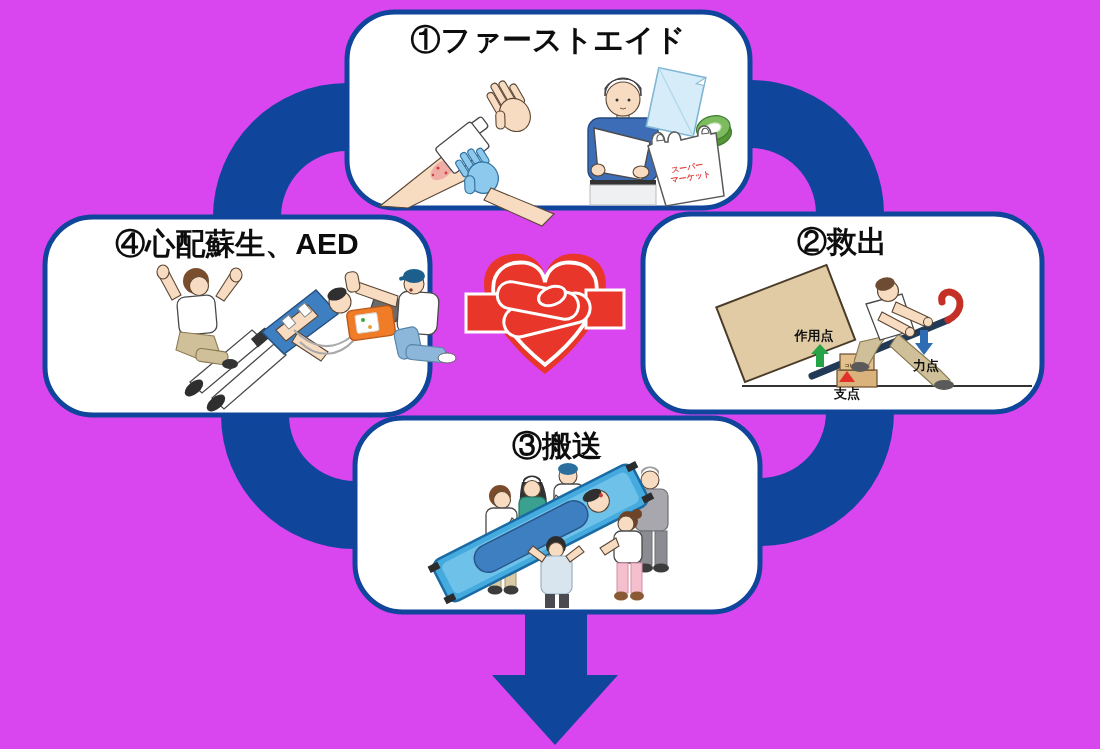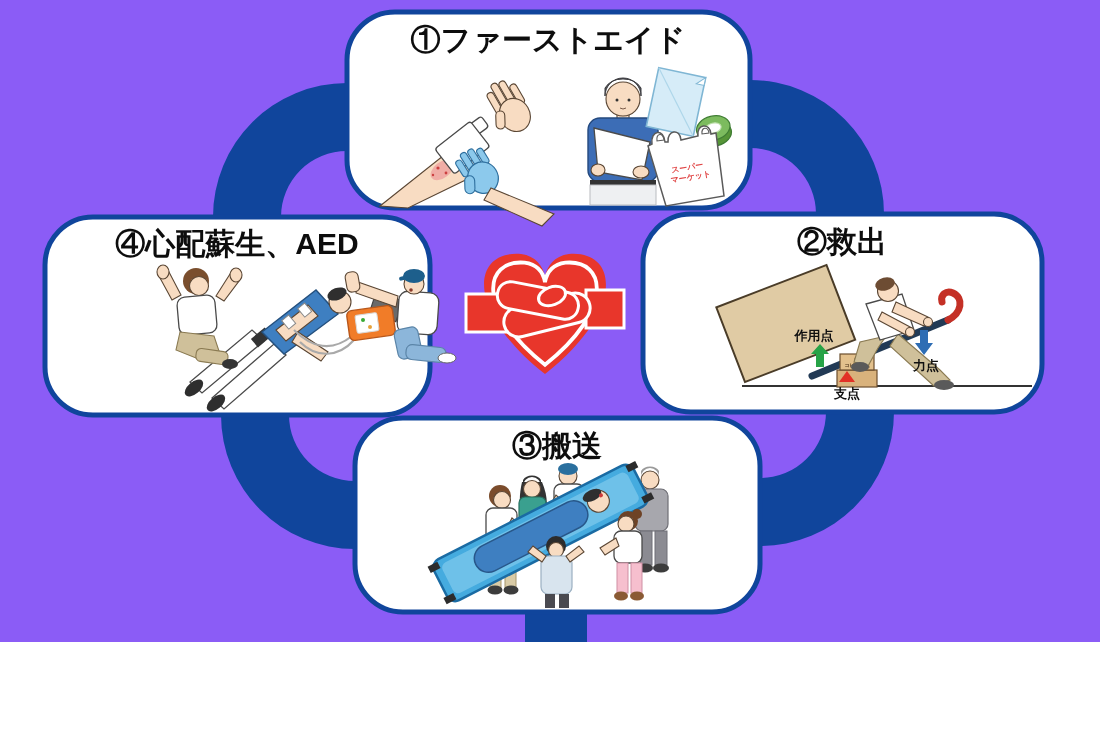--- a/index.html
+++ b/index.html
@@ -1,17 +1,17 @@
 <!DOCTYPE html>
 <html style="--band: #10459c; --heart: #e8362b; --arrow_green: #27a347; --arrow_blue: #2e6db4; --fulcrum_red: #e23126; --title_text: #0d0d0d;"><head>
 <meta charset="utf-8">
 <style>
   html,body{margin:0;padding:0;background:#fff;}
   .stage{
-    position:relative;width:1100px;height:642px;background:#8b5cf6;
+    position:relative;width:1100px;height:749px;background:#d946ef;
     font-family:"Liberation Sans",sans-serif;overflow:hidden;
   }
   svg{display:block}
   .c-band{fill:var(--band,#10459c);}
   .c-box{fill:#ffffff;stroke:var(--band,#10459c);stroke-width:5;}
   .ttl{font-family:"Liberation Sans",sans-serif;font-weight:700;font-size:30px;fill:var(--title_text,#0d0d0d);}
   .lbl{font-family:"Liberation Sans",sans-serif;font-weight:700;font-size:13px;fill:#101010;}
   .lbl-tiny{font-family:"Liberation Sans",sans-serif;font-weight:700;font-size:5px;fill:#4a3016;}
   .bag-txt{font-family:"Liberation Sans",sans-serif;font-weight:700;font-size:8px;fill:#e04545;}
   .skin{fill:#f8dcc2;stroke:#5a4634;stroke-width:1.1;}

